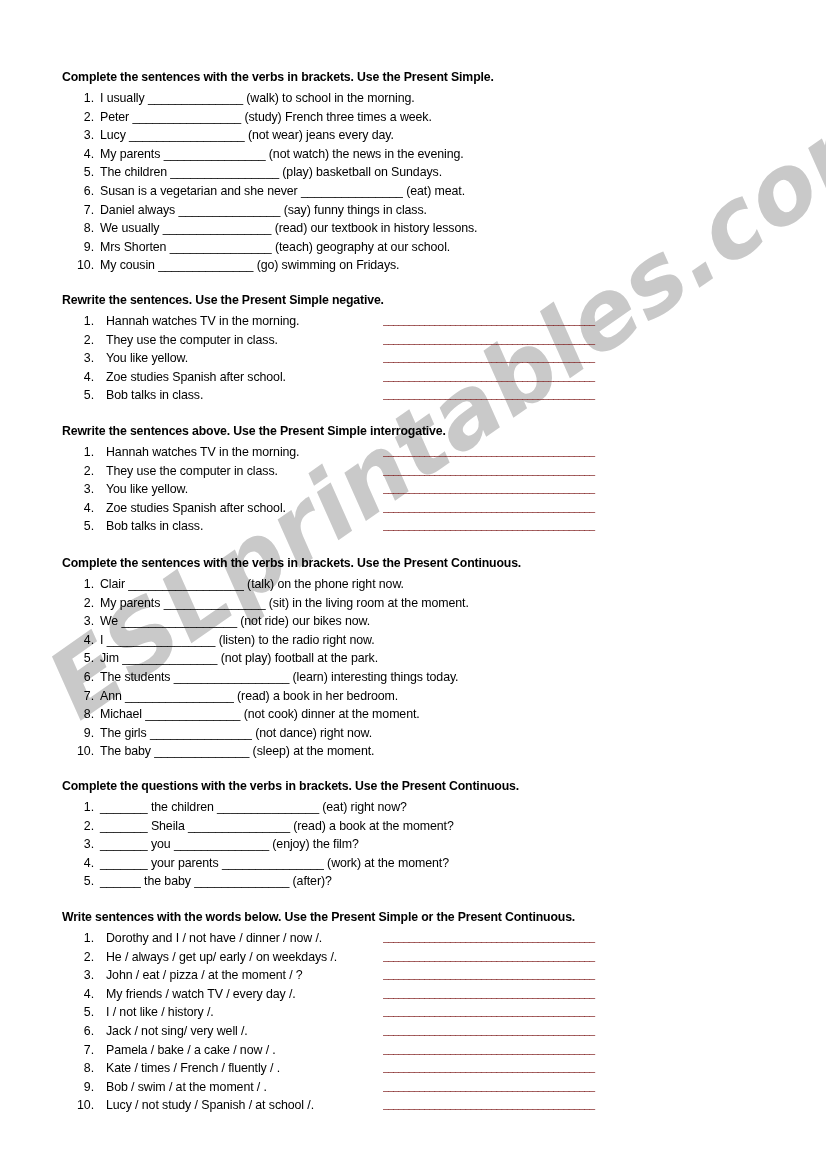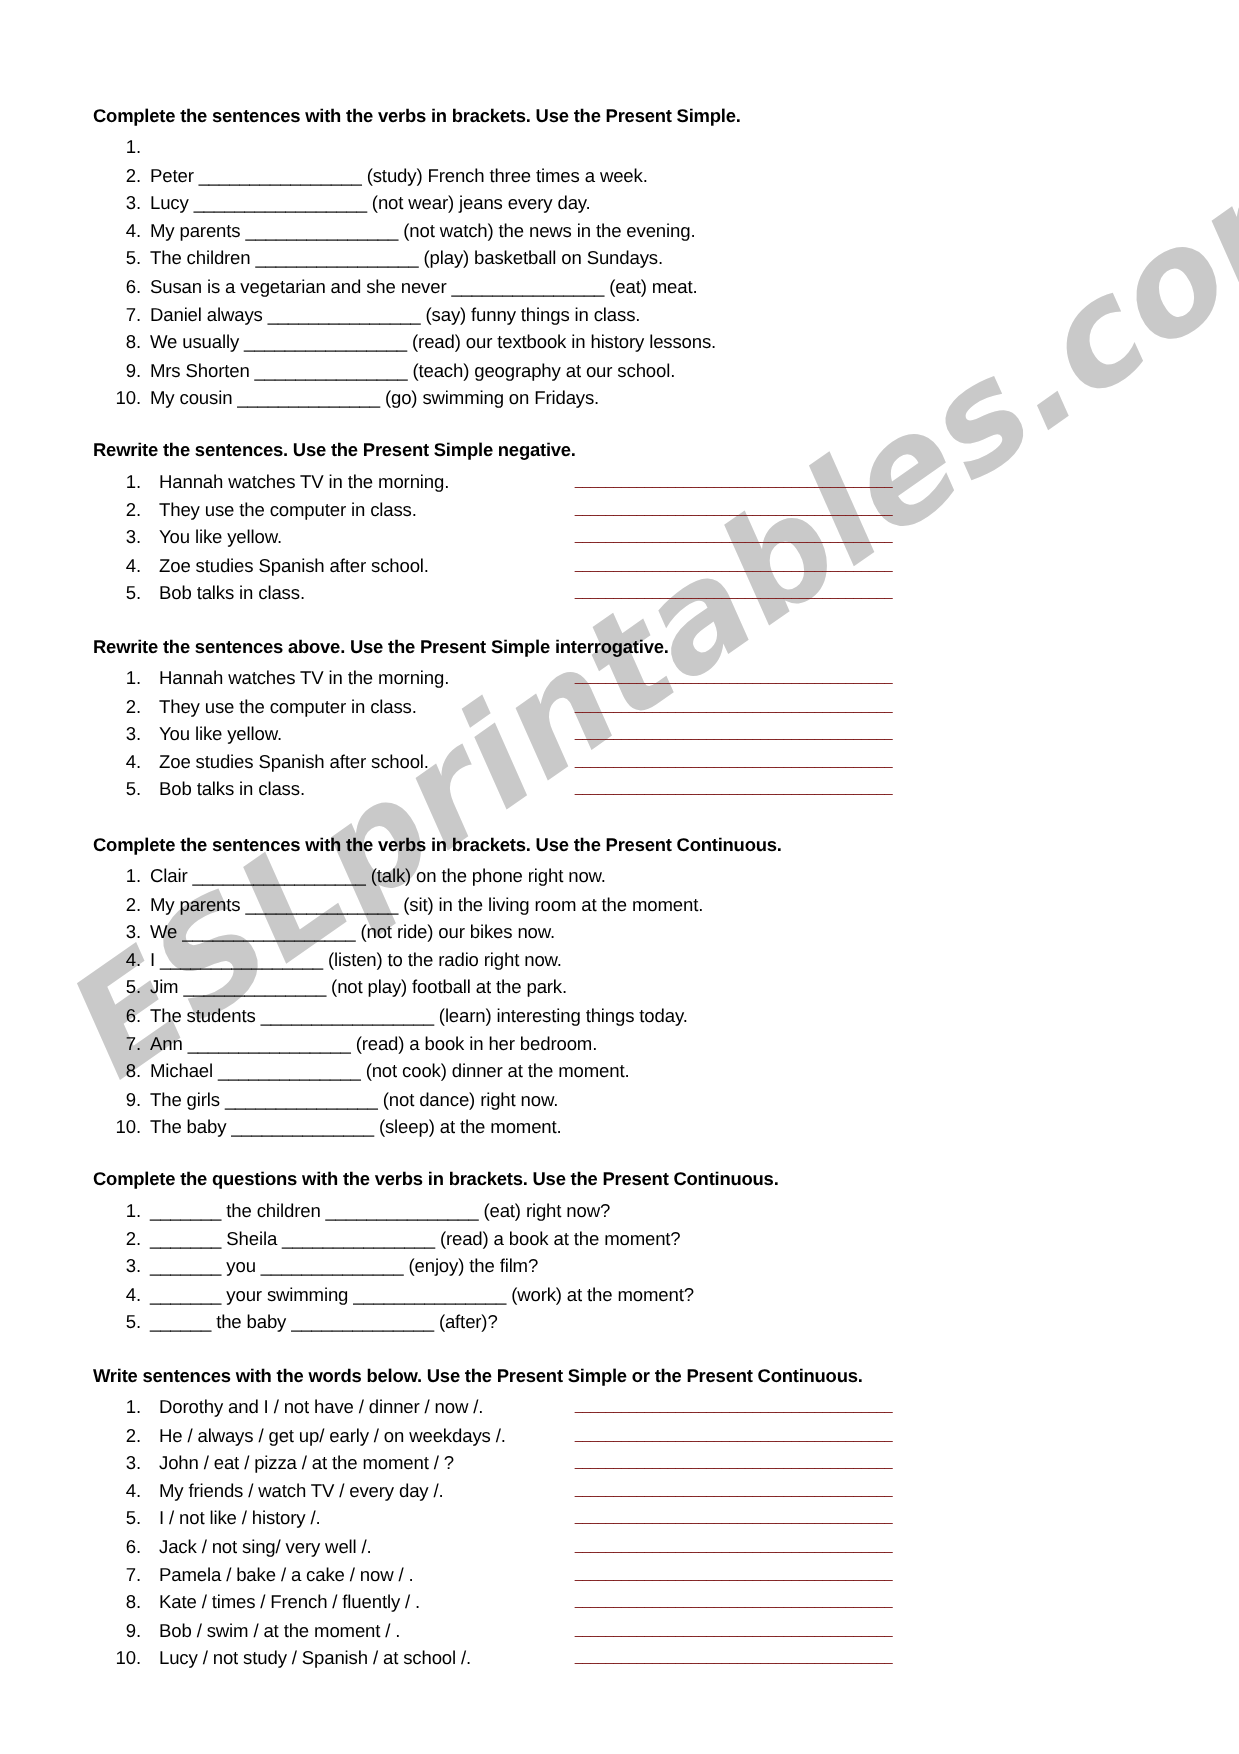--- a/index.html
+++ b/index.html
@@ -118,20 +118,21 @@
   <div id="watermark">
     <div class="wm-text">ESLprintables.com</div>
   </div>
 
   <div id="content">
       <div class="section" style="top: 70px;">
         <div class="section-heading">Complete the sentences with the verbs in brackets. Use the Present Simple.</div>
         <ol class="items">
           <li>
             <span class="num">1.</span>
+            <span class="body">I usually ______________ (walk) to school in the morning.</span>
           </li>
           <li>
             <span class="num">2.</span>
             <span class="body">Peter ________________ (study) French three times a week.</span>
           </li>
           <li>
             <span class="num">3.</span>
             <span class="body">Lucy _________________ (not wear) jeans every day.</span>
           </li>
           <li>
@@ -279,21 +280,21 @@
           <li>
             <span class="num">2.</span>
             <span class="body">_______ Sheila _______________ (read) a book at the moment?</span>
           </li>
           <li>
             <span class="num">3.</span>
             <span class="body">_______ you ______________ (enjoy) the film?</span>
           </li>
           <li>
             <span class="num">4.</span>
-            <span class="body">_______ your swimming _______________ (work) at the moment?</span>
+            <span class="body">_______ your parents _______________ (work) at the moment?</span>
           </li>
           <li>
             <span class="num">5.</span>
             <span class="body">______ the baby ______________ (after)?</span>
           </li>
         </ol>
       </div>
       <div class="section with-lines" style="top: 910px;">
         <div class="section-heading">Write sentences with the words below. Use the Present Simple or the Present Continuous.</div>
         <ol class="items">

